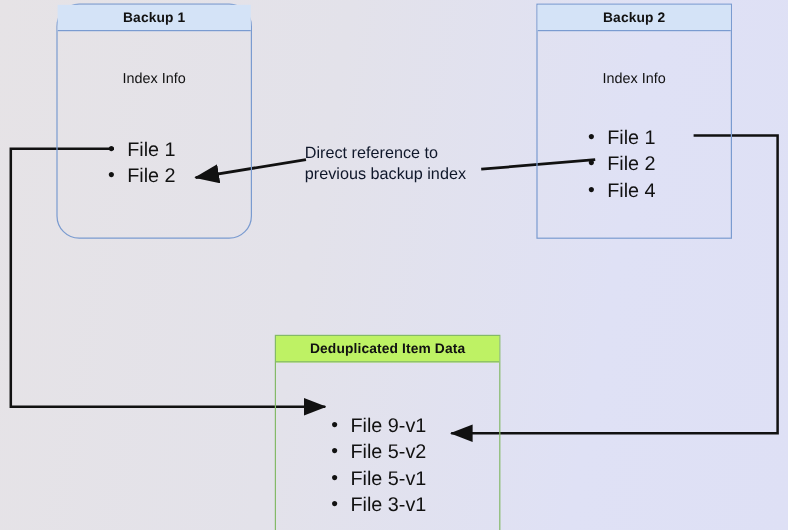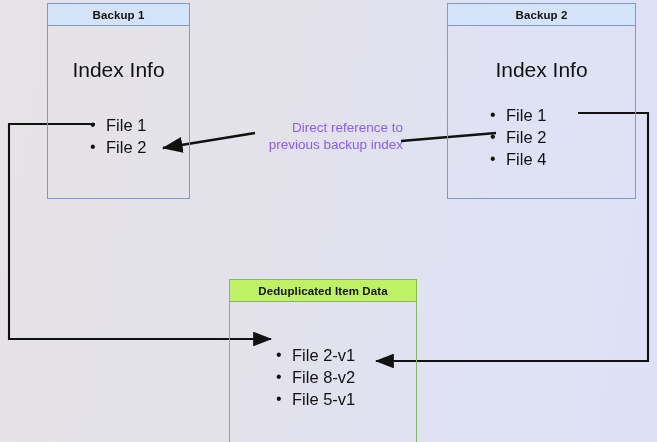--- a/index.html
+++ b/index.html
@@ -48,21 +48,21 @@
   .box-body {
     position: relative;
     height: calc(100% - 22px);
   }
   .index-title {
     position: absolute;
     left: 0;
     right: 0;
     top: 32px;
     text-align: center;
-    font-size: 21px;
+    font-size: 12px;
     color: #111111;
   }
   ul.file-list {
     position: absolute;
     margin: 0;
     padding: 0;
     list-style: none;
     font-size: 16.5px;
     color: #111111;
   }
@@ -77,32 +77,33 @@
     position: absolute;
     left: 0;
     top: 0;
     font-size: 16px;
     line-height: 22px;
   }
   
   #backup1 {
     left: 47px;
     top: 3px;
-    width: 143px;
+    width: 163px;
     height: 196px;
+    border-radius: 19px;
   }
   #backup1 .file-list {
     left: 42px;
     top: 88px;
   }
   
   #backup2 {
     left: 447px;
     top: 3px;
-    width: 189px;
+    width: 163px;
     height: 196px;
   }
   #backup2 .file-list {
     left: 42px;
     top: 78px;
   }
   
   #dedup {
     left: 229px;
     top: 279px;
@@ -114,27 +115,27 @@
     background: #bef264;
     border-bottom-color: #84b968;
   }
   #dedup .file-list {
     left: 46px;
     top: 42px;
   }
   
   #caption {
     position: absolute;
-    left: 243px;
+    left: 254px;
     top: 119px;
     width: 160px;
-    text-align: right;
+    text-align: left;
     font-size: 13.5px;
     line-height: 17px;
-    color: #8b5cf6;
+    color: #0f172a;
   }
 </style>
 </head>
 <body>
 
 <div id="canvas">
 
   <svg class="arrow-layer" viewBox="0 0 657 442">
     <defs>
       <marker id="arrowhead" markerWidth="9" markerHeight="7" refX="8.5" refY="3.5" orient="auto">
@@ -171,23 +172,24 @@
         <li>File 2</li>
         <li>File 4</li>
       </ul>
     </div>
   </div>
 
   <div class="box" id="dedup">
     <div class="box-header">Deduplicated Item Data</div>
     <div class="box-body">
       <ul class="file-list">
-        <li>File 2-v1</li>
-        <li>File 8-v2</li>
+        <li>File 9-v1</li>
+        <li>File 5-v2</li>
         <li>File 5-v1</li>
+        <li>File 3-v1</li>
       </ul>
     </div>
   </div>
 
   <div id="caption">
     <div>Direct reference to</div>
     <div>previous backup index</div>
   </div>
 
 </div>

